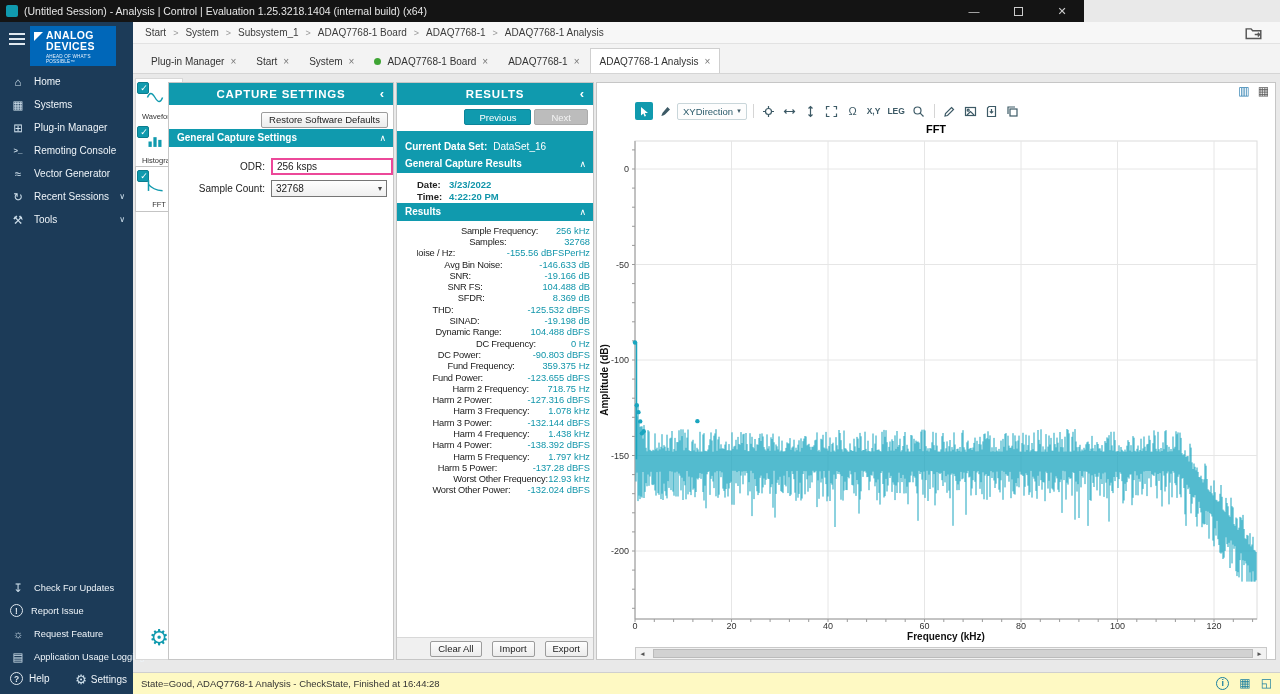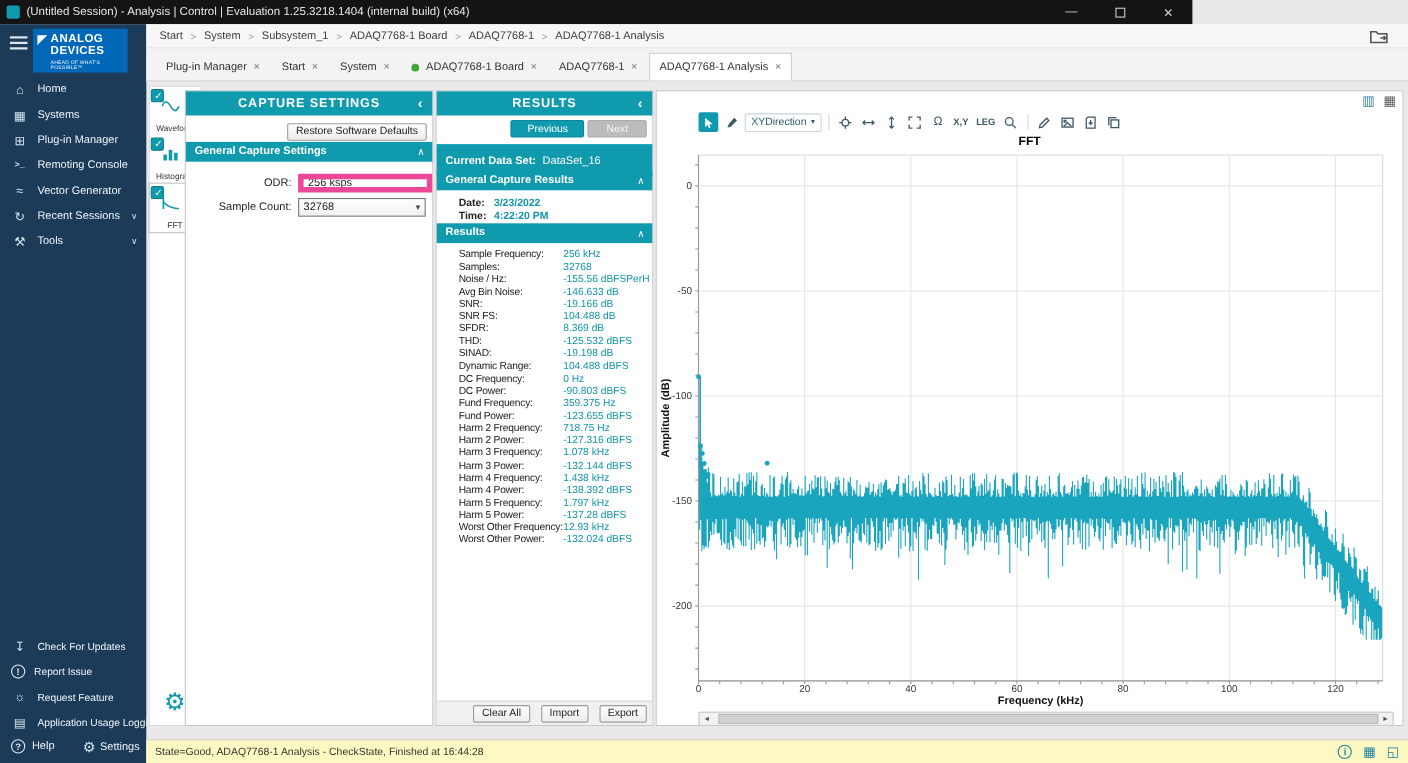--- a/index.html
+++ b/index.html
@@ -76,33 +76,33 @@
   .section-bar { position:absolute; left:0; right:0; height:18px; background:#109aae; color:#fff; font-size:10px; font-weight:bold; line-height:18px; padding-left:8px; }
   .section-bar .caret { position:absolute; right:7px; top:0; font-size:9px; font-weight:normal; }
   .btn-sm { display:inline-block; height:16px; line-height:14px; font-size:9.5px; color:#222; padding:0 7px; border:1px solid #9c9c9c; border-radius:2px; background:linear-gradient(#fdfdfd,#ececec); white-space:nowrap; }
   .btn-teal { display:inline-block; height:16px; line-height:15px; font-size:9.5px; color:#fff; padding:0 14px; border:1px solid #0c859a; border-radius:2px; background:#109aae; }
   .btn-gray { display:inline-block; height:16px; line-height:15px; font-size:9.5px; color:#f3f3f3; padding:0 16px; border:1px solid #ababab; border-radius:2px; background:#bcbcbc; }
   .bottom-bar { position:absolute; left:0; right:0; bottom:0; height:22px; background:#f0f0f0; border-top:1px solid #d8d8d8; display:flex; justify-content:flex-end; align-items:center; gap:6px; padding:0 5px; }
 
   .restore-row { position:absolute; top:26px; right:5px; }
   .form-row { position:absolute; left:0; right:6px; height:18px; display:flex; align-items:center;padding-left:10px; }
   .form-label { width:92px; text-align:right; font-size:10px; color:#222; padding-right:6px; flex:none; }
-  .form-input { width:122px; height:17px; border:5px solid #ec4899; font-size:10px; padding:0 4px; font-family:"Liberation Sans",sans-serif; color:#222; }
+  .form-input { width:122px; height:17px; border:2px solid #ec4899; font-size:10px; padding:0 4px; font-family:"Liberation Sans",sans-serif; color:#222; }
   .form-select { width:122px; height:17px; border:1px solid #767676; background:linear-gradient(#fefefe,#f0f0f0); display:flex; align-items:center; justify-content:space-between; padding:0 4px; font-size:10px; }
   .form-select .ddar { font-size:8px; color:#444; }
 
   .res-btn-row { position:absolute; top:26px; right:5px; display:flex; gap:3px; }
   .cds-bar { position:absolute; left:0; right:0; top:48px; height:30px; background:#109aae; color:#fff; display:flex; gap:6px; align-items:center; padding-left:8px; font-size:10px; }
   .cds-bar .cds-label { font-weight:bold; }
   .dt-block { position:absolute; left:20px; top:96px; font-size:9.5px;font-weight:bold; }
   .dt-row { display:flex; height:12px; }
   .dt-row .dtl { width:32px; color:#222; }
   .dt-row .dtv { color:#1095aa; }
   .r-rows { position:absolute; left:20px; right:3px; top:142px; bottom:26px; overflow:hidden; }
-  .r-row { display:flex; height:11.3px; font-size:9.3px; align-items:center; }
+  .r-row { display:flex; height:11.3px; font-size:9.3px; align-items:center;justify-content:flex-end; }
   .r-label { width:95px; flex:none; color:#1b1b1b; letter-spacing:-.2px; }
   .r-val { color:#1095aa; white-space:nowrap; }
 
   
   .panel-chart { left:596px; width:680px; }
   .corner-icons { position:absolute; top:1px; right:6px; display:flex; gap:8px; font-size:12px; }
   .chart-toolbar { position:absolute; left:38px; top:18px; height:20px; display:flex; align-items:center; gap:3px; }
   .tb { width:18px; height:18px; display:flex; align-items:center; justify-content:center; border-radius:2px; color:#3d5a66; }
   .tb svg { width:13px; height:13px; stroke:currentColor; fill:none; stroke-width:1.2; }
   .tb.sel { background:#109aae; color:#fff; }

